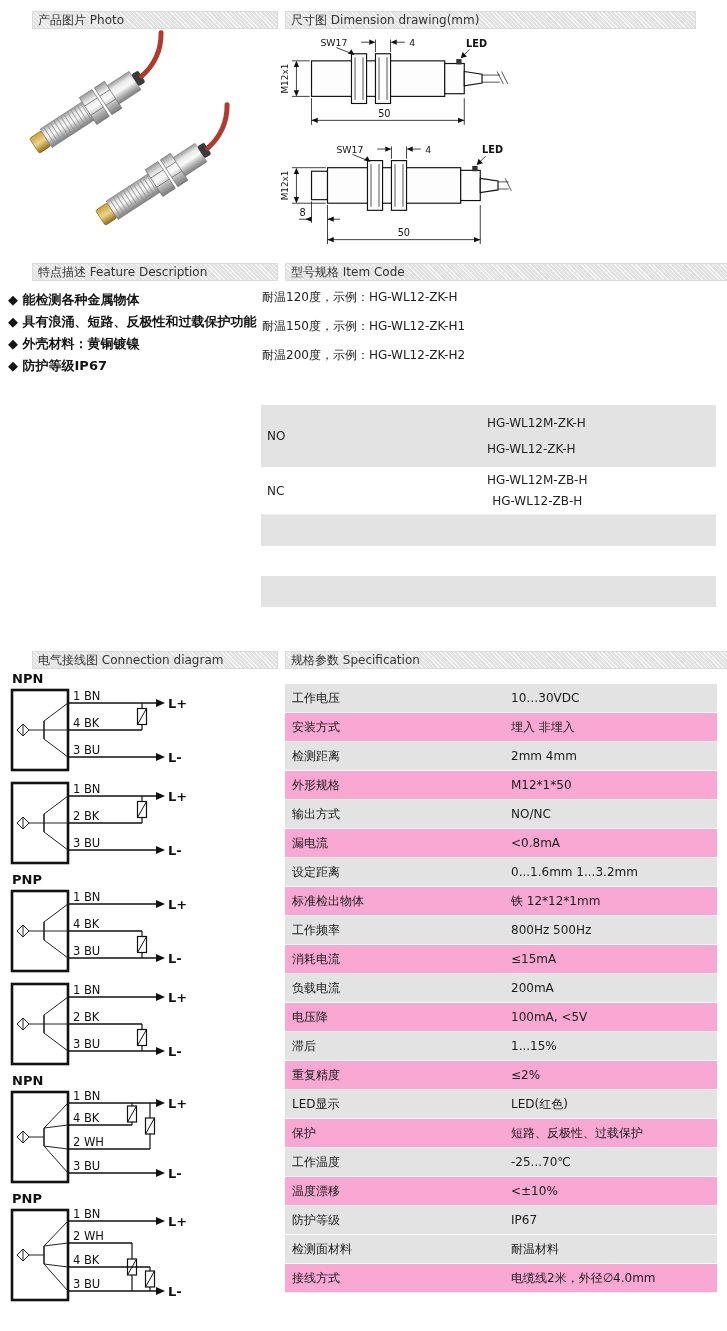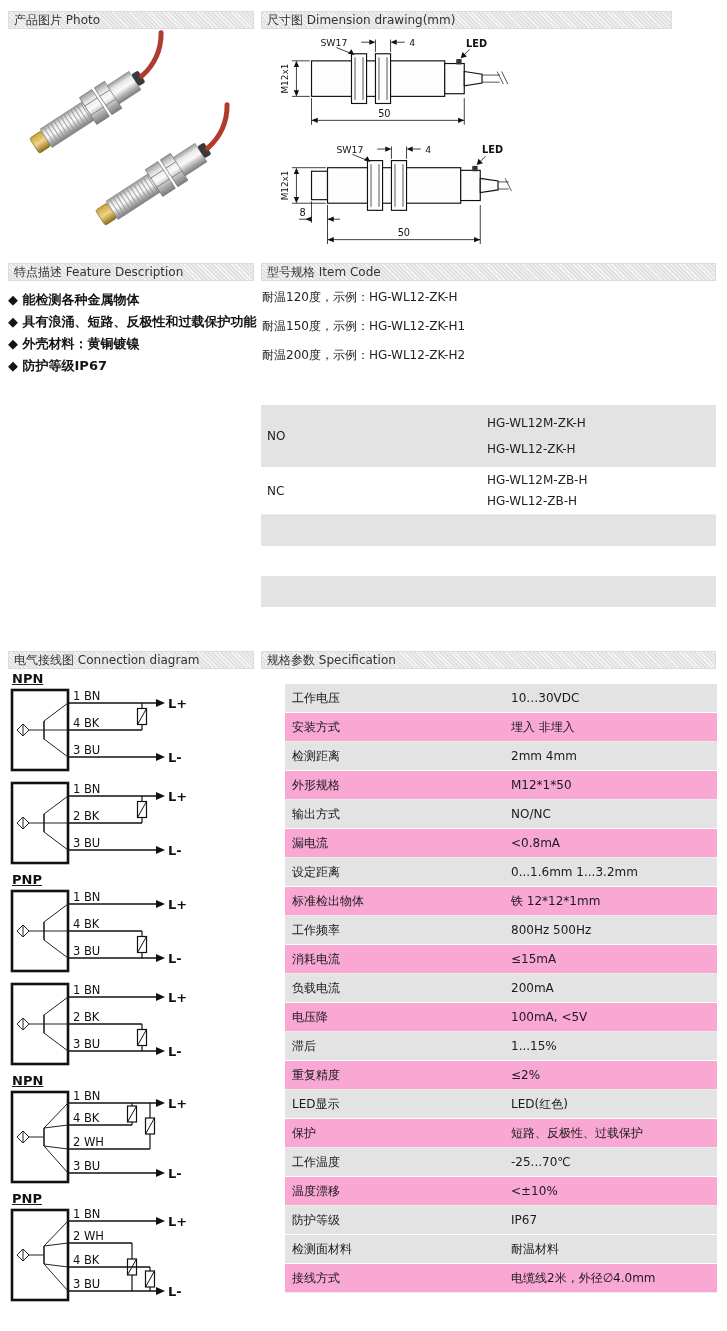--- a/index.html
+++ b/index.html
@@ -8,21 +8,21 @@
   .page{position:relative;width:727px;height:1331px;background:#ffffff;overflow:hidden;}
 
   
   .sec-hdr{
     position:absolute;height:18px;line-height:17px;font-size:12px;color:#333;
     padding-left:5px;
     background:#e9e9e9;
     background-image:repeating-linear-gradient(45deg,rgba(255,255,255,.6) 0 1px,rgba(0,0,0,0.03) 1px 3px);
     border:1px solid #dcdcdc;
     font-family:"DejaVu Sans","DejaVu Sans Mono",sans-serif;
-    white-space:nowrap;overflow:hidden;
+    white-space:nowrap;overflow:hidden;margin-left:24px;
   }
 
   
   .photo-area{position:absolute;left:8px;top:30px;width:246px;height:228px;background:#fff;}
 
   
   .dim-stack{position:absolute;left:276px;top:34px;display:flex;flex-direction:column;}
   .dim-stack svg{display:block;}
 
   
@@ -30,26 +30,26 @@
   .feature-item{font-size:13px;font-weight:bold;color:#141414;line-height:20px;margin-bottom:2px;}
 
   
   .ic-examples{position:absolute;left:262px;top:288px;width:454px;}
   .ic-line{font-size:12px;color:#222;margin-bottom:10px;line-height:19px;}
 
   
   .ic-table{position:absolute;left:261px;top:405px;width:455px;}
   .ic-row{position:relative;width:100%;}
   .ic-row.gray{background:#e3e3e3;}
-  .ic-row.white{background:#ffffff;border-bottom:1px solid #eee;}
+  .ic-row.white{background:#ffffff;border-bottom:1px solid #eee;text-align:center;}
   .ic-label{position:absolute;left:6px;top:50%;transform:translateY(-50%);font-size:12px;color:#222;}
   .ic-codes{position:absolute;left:226px;top:0;bottom:0;display:flex;flex-direction:column;justify-content:space-evenly;font-size:12px;color:#222;}
 
   
-  .diagrams{position:absolute;left:10px;top:672px;width:245px;display:flex;flex-direction:column;gap:7px;text-decoration:underline;}
+  .diagrams{position:absolute;left:10px;top:672px;width:245px;display:flex;flex-direction:column;gap:7px;}
   .diagram-type{font-size:13px;font-weight:bold;color:#111;margin:0 0 1px 2px;line-height:14px;}
   .diagram svg{display:block;}
 
   
   .spec{position:absolute;left:261px;top:684px;width:456px;}
   .spec-row{display:flex;height:29px;align-items:center;font-size:12px;color:#1a1a1a;margin-left:24px;}
   .spec-row.gray{background:#e3e3e3;border-bottom:1px solid #fff;}
   .spec-row.white{background:#f9a8d4;border-bottom:1px solid #ececec;}
   .spec-label{width:226px;padding-left:7px;flex:none;white-space:nowrap;}
   .spec-value{flex:1;white-space:nowrap;}

